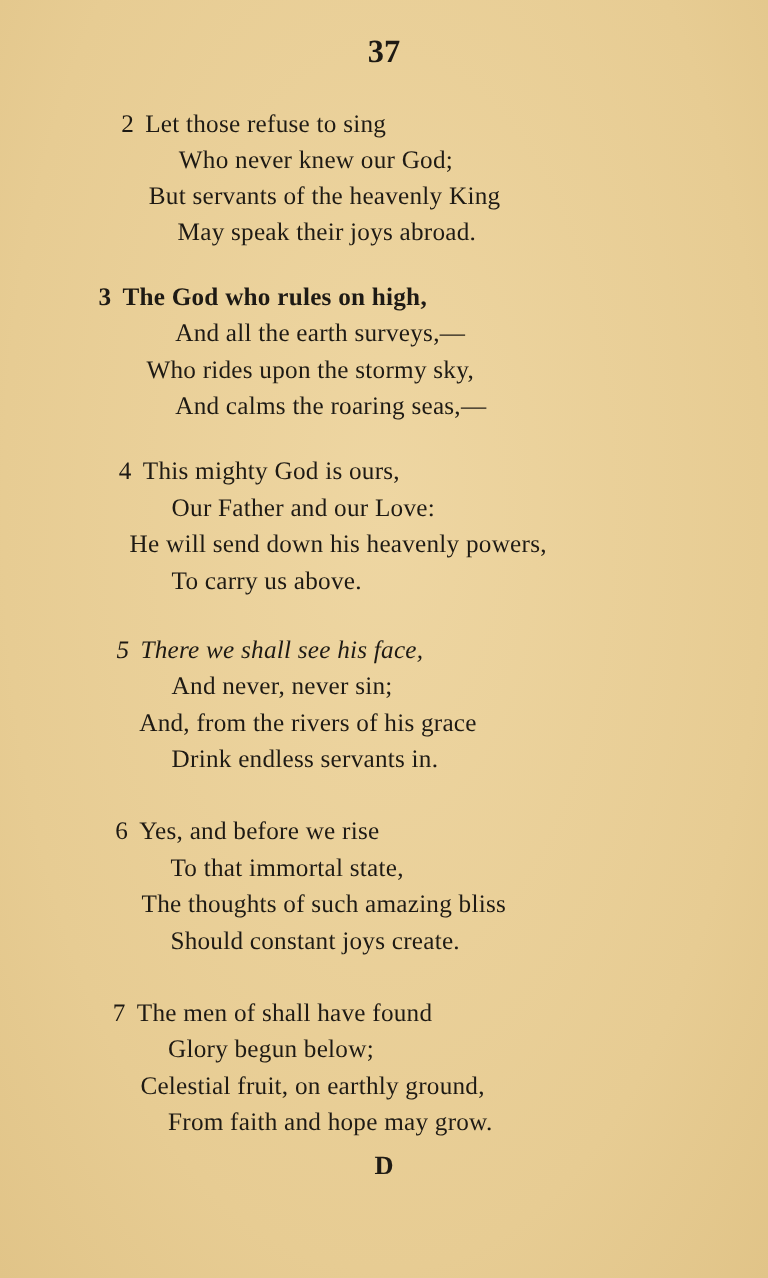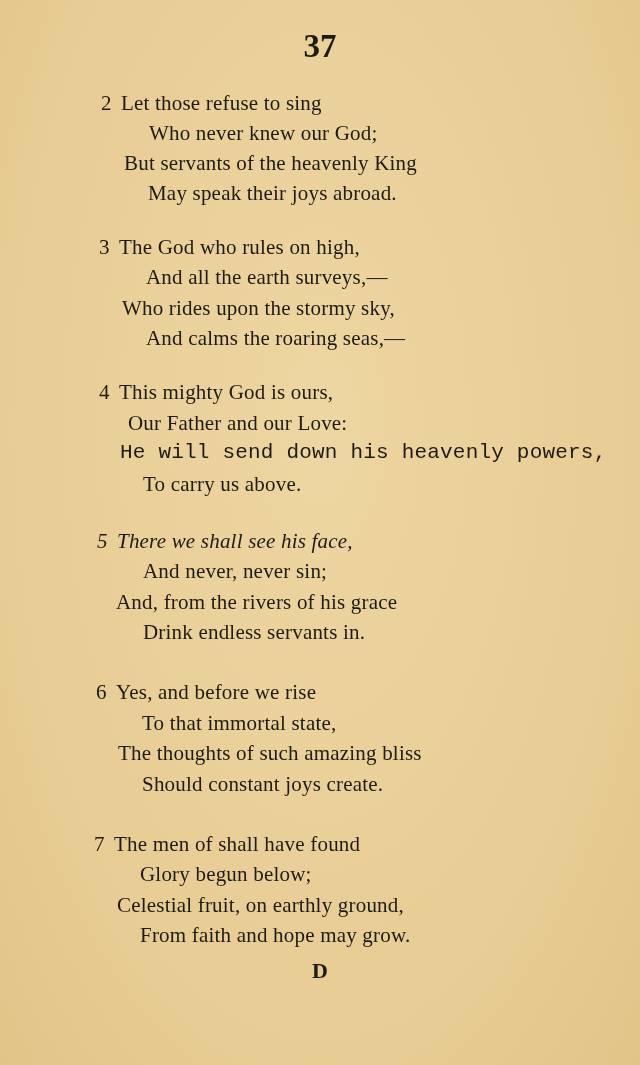--- a/index.html
+++ b/index.html
@@ -6,21 +6,21 @@
     body {
       width: 640px; height: 1065px; overflow: hidden;
       background: #e9cf97;
       background-image: radial-gradient(ellipse at 50% 40%, #eed6a2 0%, #e7cc93 70%, #e1c488 100%);
       font-family: "Liberation Serif", "DejaVu Serif", serif;
       color: #1e1a14;
       position: relative;
     }
     .page-number {
       position: absolute; top: 28px; left: 0; width: 640px;
-      text-align: center; font-size: 33px; font-weight: bold;
+      text-align: center; font-size: 27px; font-weight: bold;
     }
     .stanza { position: absolute; left: 0; width: 640px; }
     .line {
       position: absolute; white-space: nowrap;
       font-size: 21px; line-height: 30px; letter-spacing: 0.2px;
     }
     .num { display: inline-block; width: 20px; }
     .signature {
       position: absolute; top: 958px; left: 0; width: 640px;
       text-align: center; font-size: 22px; font-weight: bold;
@@ -32,30 +32,30 @@
 <div class="page-number">37</div>
 
 <div class="stanza" style="top:88px;">
   <div class="line" style="left:101px;top:0;"><span class="num">2</span><span>Let those refuse to sing</span></div>
   <div class="line" style="left:149px;top:30px;">Who never knew our God;</div>
   <div class="line" style="left:124px;top:60px;">But servants of the heavenly King</div>
   <div class="line" style="left:148px;top:90px;">May speak their joys abroad.</div>
 </div>
 
 <div class="stanza" style="top:232px;">
-  <div class="line" style="left:99px;top:0;"><span class="num">3</span><span>The God who rules on high,</span></div>
+  <div class="line" style="left:82px;top:0;font-weight:bold;"><span class="num">3</span><span>The God who rules on high,</span></div>
   <div class="line" style="left:146px;top:30px;">And all the earth surveys,—</div>
   <div class="line" style="left:122px;top:61px;">Who rides upon the stormy sky,</div>
   <div class="line" style="left:146px;top:91px;">And calms the roaring seas,—</div>
 </div>
 
 <div class="stanza" style="top:377px;">
   <div class="line" style="left:99px;top:0;"><span class="num">4</span><span>This mighty God is ours,</span></div>
-  <div class="line" style="left:128px;top:31px;">Our Father and our Love:</div>
-  <div class="line" style="left:120px;top:61px;font-family:Liberation Mono, monospace;">He will send down his heavenly powers,</div>
+  <div class="line" style="left:143px;top:31px;">Our Father and our Love:</div>
+  <div class="line" style="left:108px;top:61px;">He will send down his heavenly powers,</div>
   <div class="line" style="left:143px;top:92px;">To carry us above.</div>
 </div>
 
 <div class="stanza" style="top:526px;">
   <div class="line" style="left:97px;top:0;font-style:italic;"><span class="num">5</span><span>There we shall see his face,</span></div>
   <div class="line" style="left:143px;top:30px;">And never, never sin;</div>
   <div class="line" style="left:116px;top:61px;">And, from the rivers of his grace</div>
   <div class="line" style="left:143px;top:91px;">Drink endless servants in.</div>
 </div>
 

